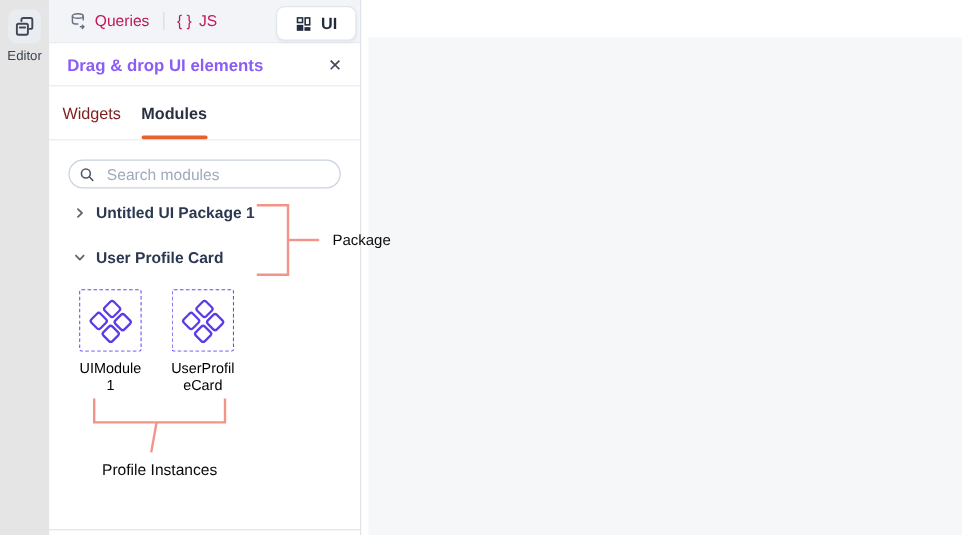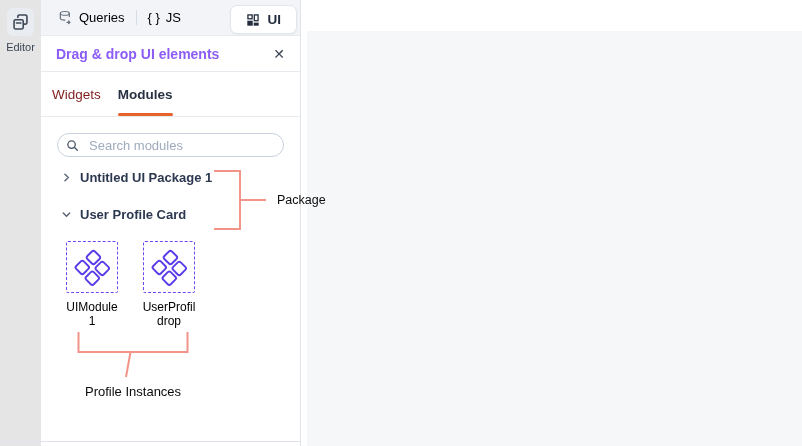--- a/index.html
+++ b/index.html
@@ -18,21 +18,21 @@
   .editor-label { position:absolute; top:41px; left:0; width:41px; text-align:center;
                   font-size:11px; color:#3A4553; }
 
   
   .panel { position:absolute; left:41px; top:0; width:260px; height:446px;
            background:#fff; border-right:1px solid #DFE4EA; box-sizing:border-box; }
 
   .topstrip { height:36px; background:#F2F4F8; border-bottom:1px solid #E9EDF2;
               box-sizing:border-box; display:flex; align-items:center; position:relative; }
   .strip-tab { display:flex; align-items:center; gap:6px; font-size:13px;
-               color:#000000; cursor:pointer; }
+               color:#be185d; cursor:pointer; }
   .strip-tab.queries { margin-left:17px; }
   .strip-divider { width:1px; height:15px; background:#D7DDE4; margin:0 11px; }
   .ui-pill { position:absolute; right:3px; top:5px; height:29px; box-sizing:border-box;
              background:#fff; border:1px solid #E1E6EC; border-radius:7px;
              display:flex; align-items:center; gap:8px; padding:0 15px;
              font-size:13.5px; font-weight:700; color:#212B3D; cursor:pointer;
              box-shadow:0 1px 2px rgba(20,30,50,.05); }
 
   .pheader { height:36px; box-sizing:border-box; border-bottom:1px solid #E7EBF0;
              display:flex; align-items:center; padding:0 15px; }
@@ -203,21 +203,21 @@
                 <rect x="-5.6" y="-5.6" width="11.2" height="11.2" rx="2.2" transform="translate(21.5,10) rotate(45)"></rect>
                 <rect x="-5.6" y="-5.6" width="11.2" height="11.2" rx="2.2" transform="translate(9.8,20.5) rotate(45)"></rect>
                 <rect x="-5.6" y="-5.6" width="11.2" height="11.2" rx="2.2" transform="translate(30.8,21.5) rotate(45)"></rect>
                 <rect x="-5.6" y="-5.6" width="11.2" height="11.2" rx="2.2" transform="translate(20.3,31.8) rotate(45)"></rect>
               </g>
             </svg>
           </span>
         </div>
         <div class="module-label">
           <span>UserProfil</span><br>
-          <span>drop</span>
+          <span>eCard</span>
         </div>
       </div>
     </div>
 
   </div>
 
   <div class="panel-bottom-line"></div>
 
   <svg class="ann-svg" width="802" height="446" viewBox="0 0 802 446">
     <g fill="none" stroke="#F29488" stroke-width="2">

